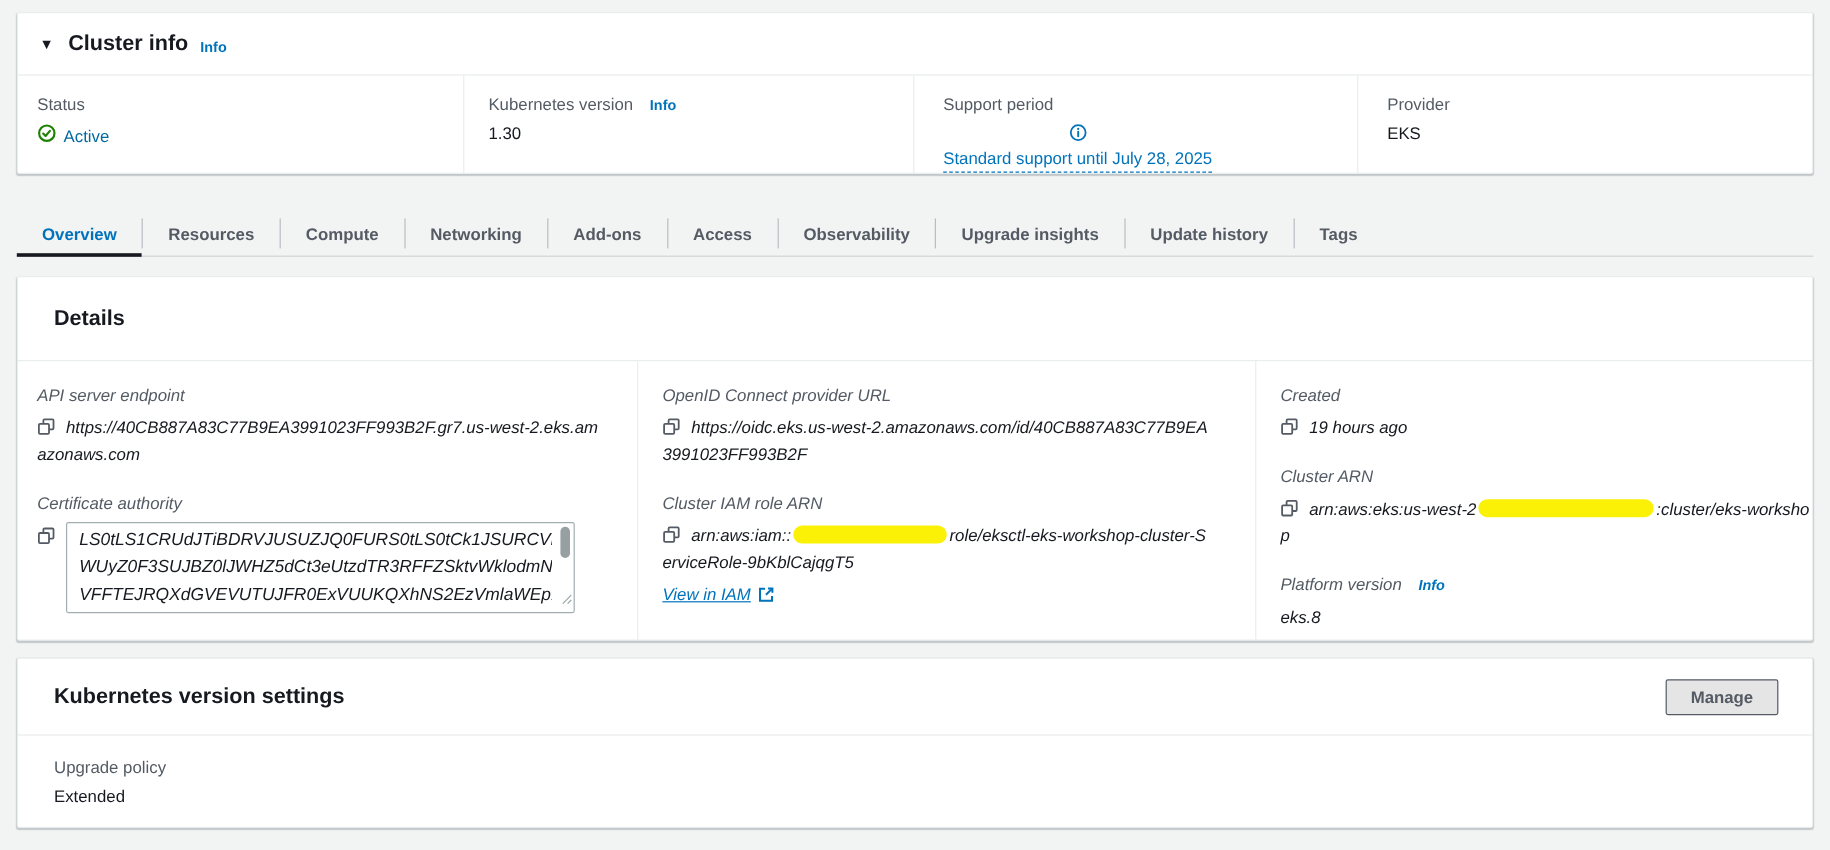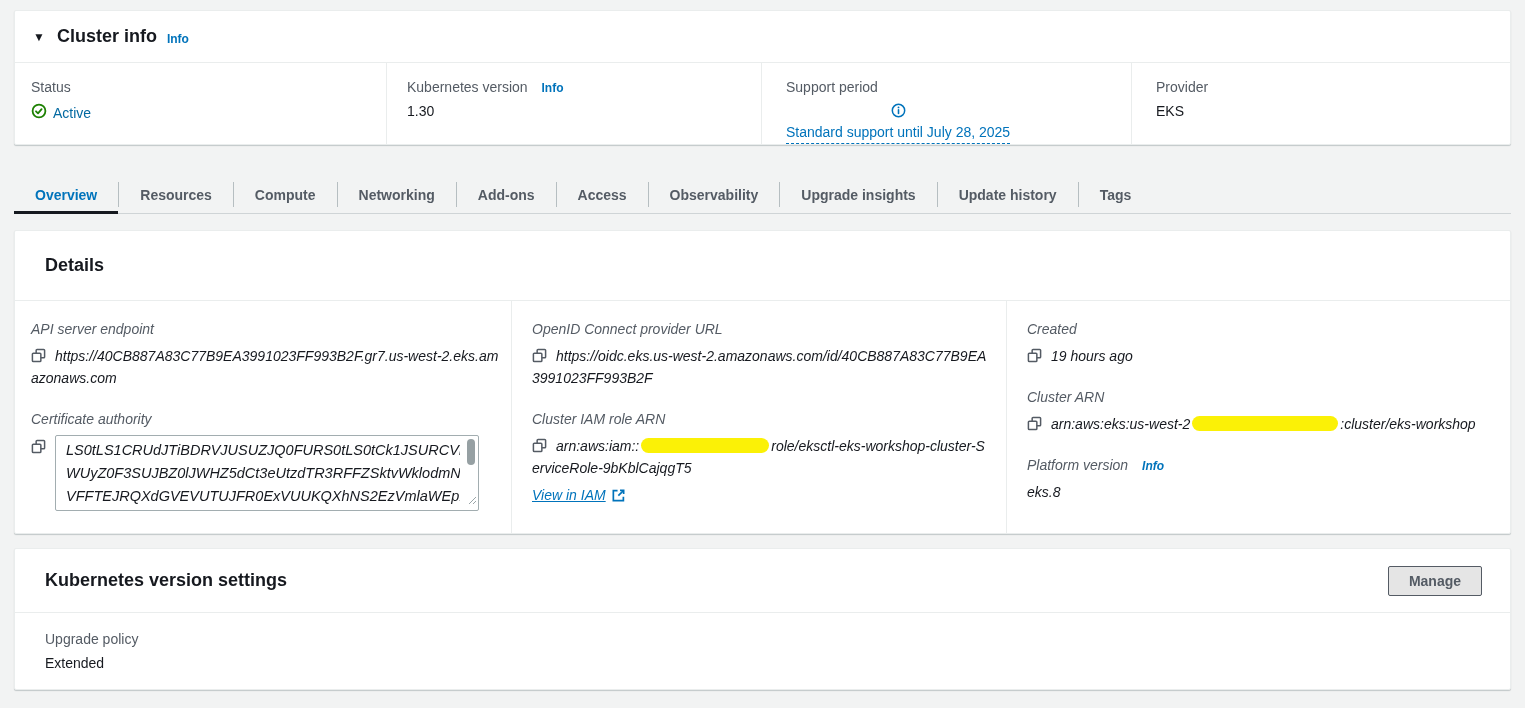--- a/index.html
+++ b/index.html
@@ -69,21 +69,21 @@
   .tab-sep { width: 1px; background: #b6bec1; margin: 6px 0; }
 
   
   #details { top: 230px; height: 304px; }
   .d-header {
     height: 70px; display: flex; align-items: center;
     padding-left: 30px; border-bottom: 1px solid #eaeded;
   }
   .d-grid { display: flex; height: 232px; }
   .d-col { padding-top: 20px; }
-  .d-col + .d-col { border-left: 1px solid #eaeded; }
+  .d-col + .d-col { border-left: 1px solid #eaeded; margin-left: 20px; }
   .d-col.c1 { width: 496px; padding-left: 16px; padding-right: 12px; }
   .d-col.c2 { width: 495px; padding-left: 20px; padding-right: 18px; }
   .d-col.c3 { flex: 1; padding-left: 20px; }
   .fgroup { margin-bottom: 22px; font-style: italic; }
   .fvalue {
     font-size: 14px; line-height: 22px; color: #16191f;
     word-break: break-all;
   }
   .copy-icon {
     display: inline-flex; vertical-align: -2px; margin-right: 9px; cursor: pointer;

